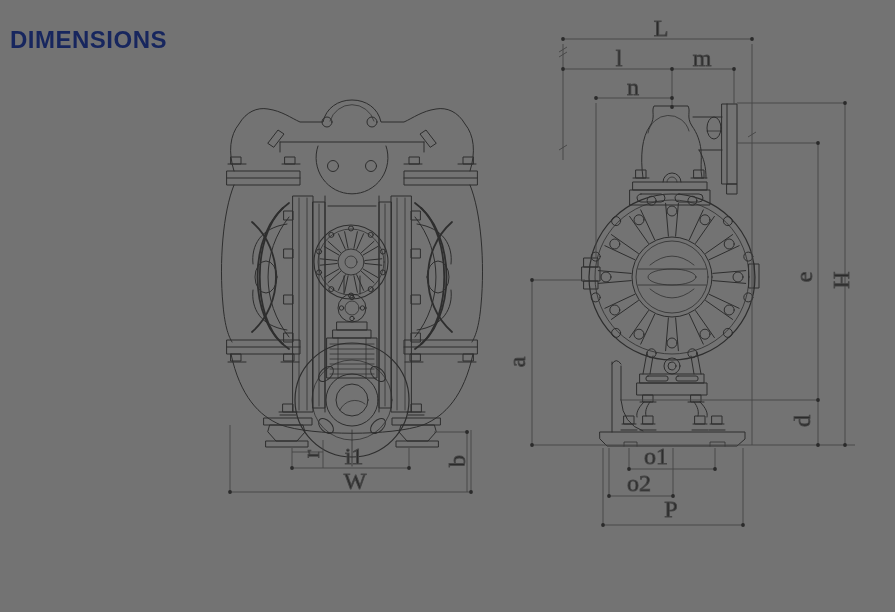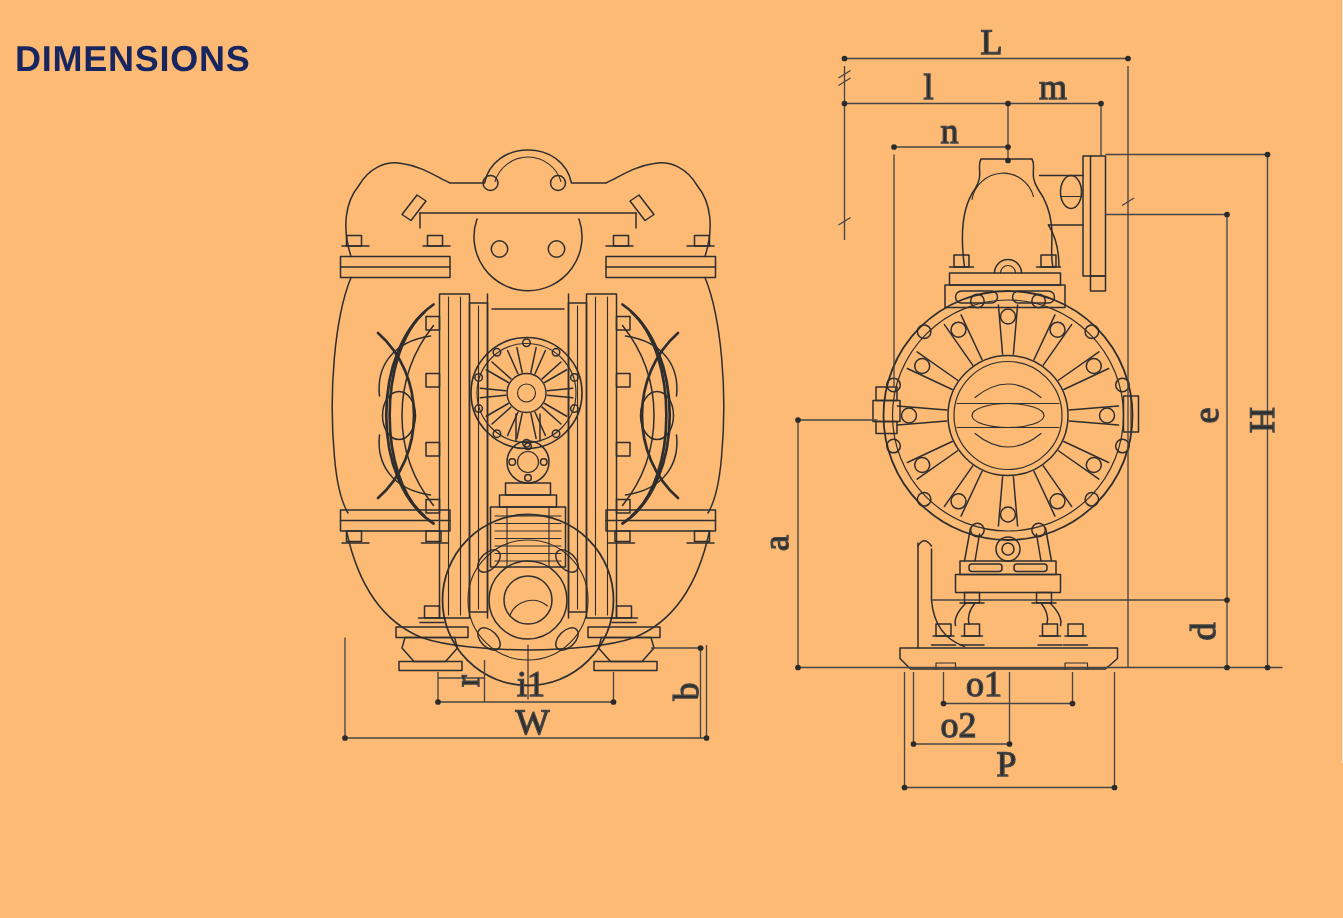--- a/index.html
+++ b/index.html
@@ -1,16 +1,16 @@
 <!DOCTYPE html>
 <html><head>
 <meta charset="utf-8">
 <style>
   html,body{margin:0;padding:0;background:#fff;}
-  #stage{position:relative;width:895px;height:612px;background:#fdba74;overflow:hidden;
+  #stage{position:relative;width:895px;height:612px;background:#737373;overflow:hidden;
          font-family:"Liberation Sans", sans-serif;}
   #page-title{position:absolute;left:10px;top:26px;font-size:24px;font-weight:bold;
               letter-spacing:.5px;color:#17265e;font-family:"Liberation Sans",sans-serif;}
   svg{position:absolute;left:0;top:0;}
   .dimtext{font-family:"Liberation Serif", serif;font-size:24px;fill:#2b2b2b;}
   .body-g{stroke:#2e2e2e;fill:none;stroke-width:1;stroke-linecap:round;stroke-linejoin:round;}
   .dim-g{stroke:#454545;fill:none;stroke-width:0.9;}
   .dot{fill:#2b2b2b;stroke:none;}
   .thick{stroke-width:1.8;}
   .thin{stroke-width:0.75;}

